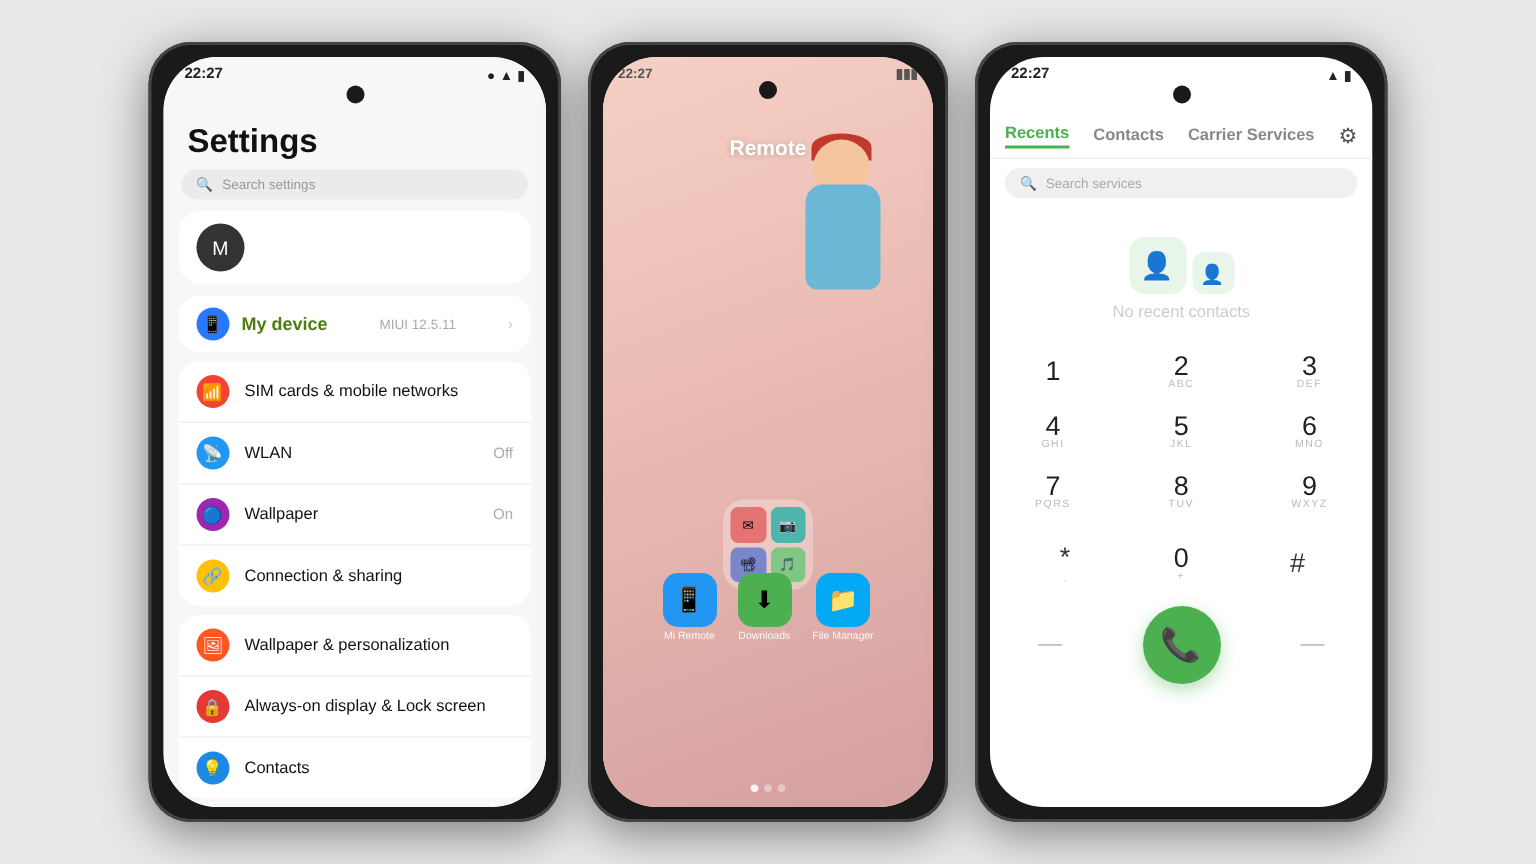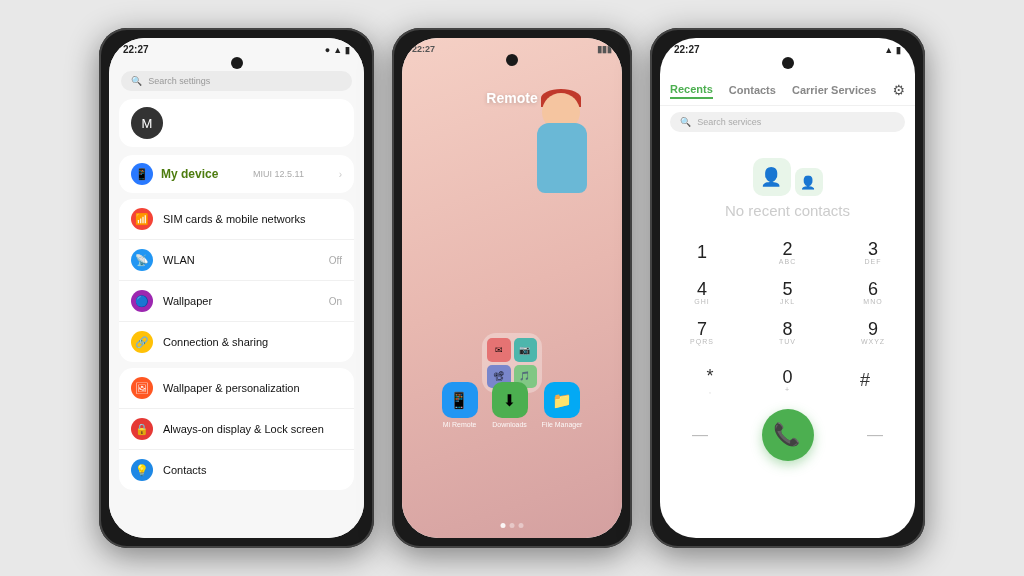--- a/index.html
+++ b/index.html
@@ -266,21 +266,21 @@
     }
     .dialer-search span { font-size: 9px; color: #aaa; }
 
     .no-contacts-area {
       display: flex;
       flex-direction: column;
       align-items: center;
       padding: 20px 0 10px;
       gap: 6px;
     }
-    .no-contacts-text { font-size: 15px; color: #ccc; }
+    .no-contacts-text { font-size: 11px; color: #ccc; }
 
     
     .dialpad {
       padding: 4px 8px;
     }
     .dialpad-row {
       display: flex;
       justify-content: space-between;
       margin-bottom: 2px;
     }
@@ -334,20 +334,21 @@
     <div class="settings-screen">
       <div class="status-bar">
         <span class="time">22:27</span>
         <div class="status-icons">
           <span>●</span>
           <span>▲</span>
           <span>▮</span>
         </div>
       </div>
       <div class="notch"></div>
+      <div class="settings-title">Settings</div>
       <div class="search-bar">
         <span class="search-icon-sm">🔍</span>
         <span>Search settings</span>
       </div>
 
       <div class="settings-user-card">
         <div class="user-avatar">M</div>
       </div>
 
       <div class="device-row">

